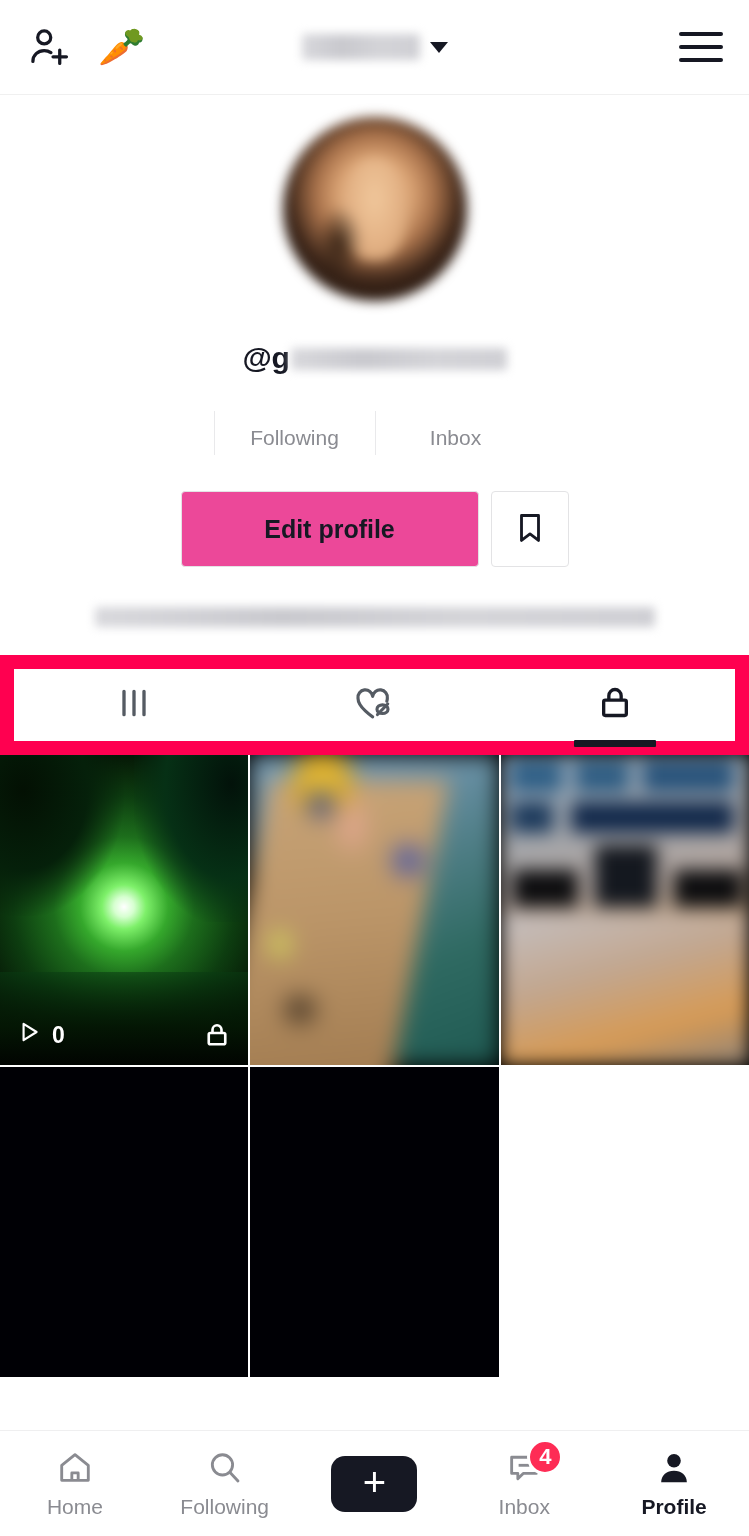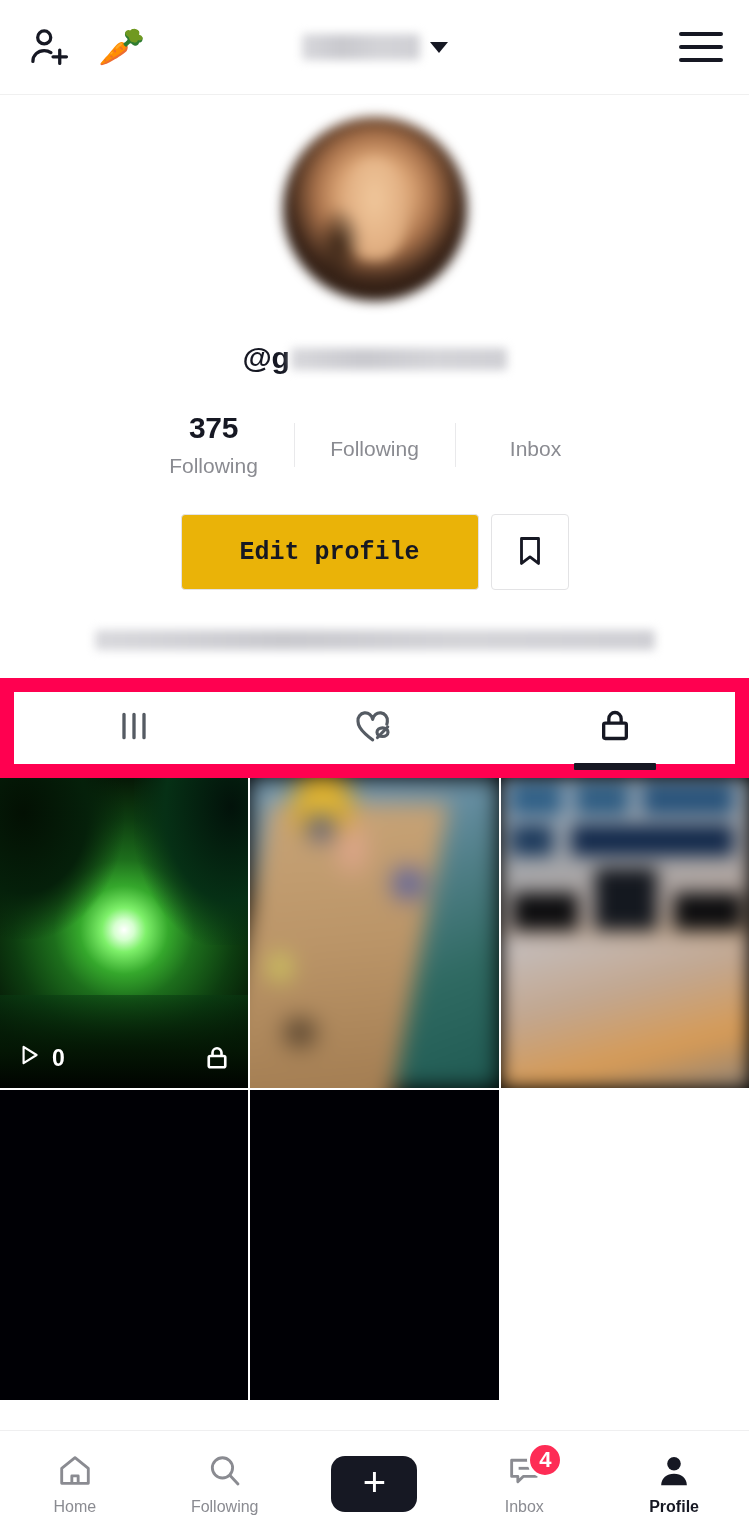--- a/index.html
+++ b/index.html
@@ -81,22 +81,22 @@
   .stat-label{ font-size:21px; color:#8a8b91; margin-top:9px; }
   .stat-div{ width:1px; height:44px; background:#e9e9eb; }
 
   .actions{
     margin-top:36px;
     display:flex; align-items:center; justify-content:center; gap:12px;
   }
   .edit-btn{
     width:298px; height:76px;
     border:1px solid #e3e3e5; border-radius:4px;
-    background:#eab308; color:#161823;
-    font-family:Liberation Mono, monospace;
+    background:#ec4899; color:#161823;
+    font-family:Liberation Sans, sans-serif;
     font-size:25px; font-weight:bold;
     display:flex; align-items:center; justify-content:center;
     cursor:pointer;
   }
   .bookmark-btn{
     width:78px; height:76px;
     border:1px solid #e3e3e5; border-radius:4px;
     background:#fff;
     display:flex; align-items:center; justify-content:center;
     cursor:pointer;
@@ -249,21 +249,21 @@
     border-top:1px solid #efeff0;
     display:flex; align-items:center;
   }
   .nav-item{
     flex:1;
     display:flex; flex-direction:column; align-items:center; justify-content:center;
     gap:7px;
     cursor:pointer;
     position:relative;
   }
-  .nav-label{ font-size:16px; color:#8a8b91;text-align:right; }
+  .nav-label{ font-size:21px; color:#8a8b91;text-align:right; }
   .nav-item.active .nav-label{ color:#161823; font-weight:bold; }
   .nav-icon{ height:40px; display:flex; align-items:center; justify-content:center; position:relative; }
   .create-btn{
     width:86px; height:56px; border-radius:14px;
     background:#161823;
     position:relative;
     display:flex; align-items:center; justify-content:center;
   }
   .create-btn::before,.create-btn::after{
     content:""; position:absolute; top:0; width:22px; height:56px; border-radius:14px; z-index:-1;
@@ -318,24 +318,20 @@
       <div class="shadow"></div>
     </div>
   </div>
 
   <div class="handle-row">
     <span class="handle-visible">@g</span>
     <span class="redacted handle-redact"></span>
   </div>
 
   <div class="stats">
-    <div class="stat">
-      <div class="stat-num">375</div>
-      <div class="stat-label">Following</div>
-    </div>
     <div class="stat-div"></div>
     <div class="stat">
       <div class="stat-label">Following</div>
     </div>
     <div class="stat-div"></div>
     <div class="stat">
       <div class="stat-label">Inbox</div>
     </div>
   </div>
 

